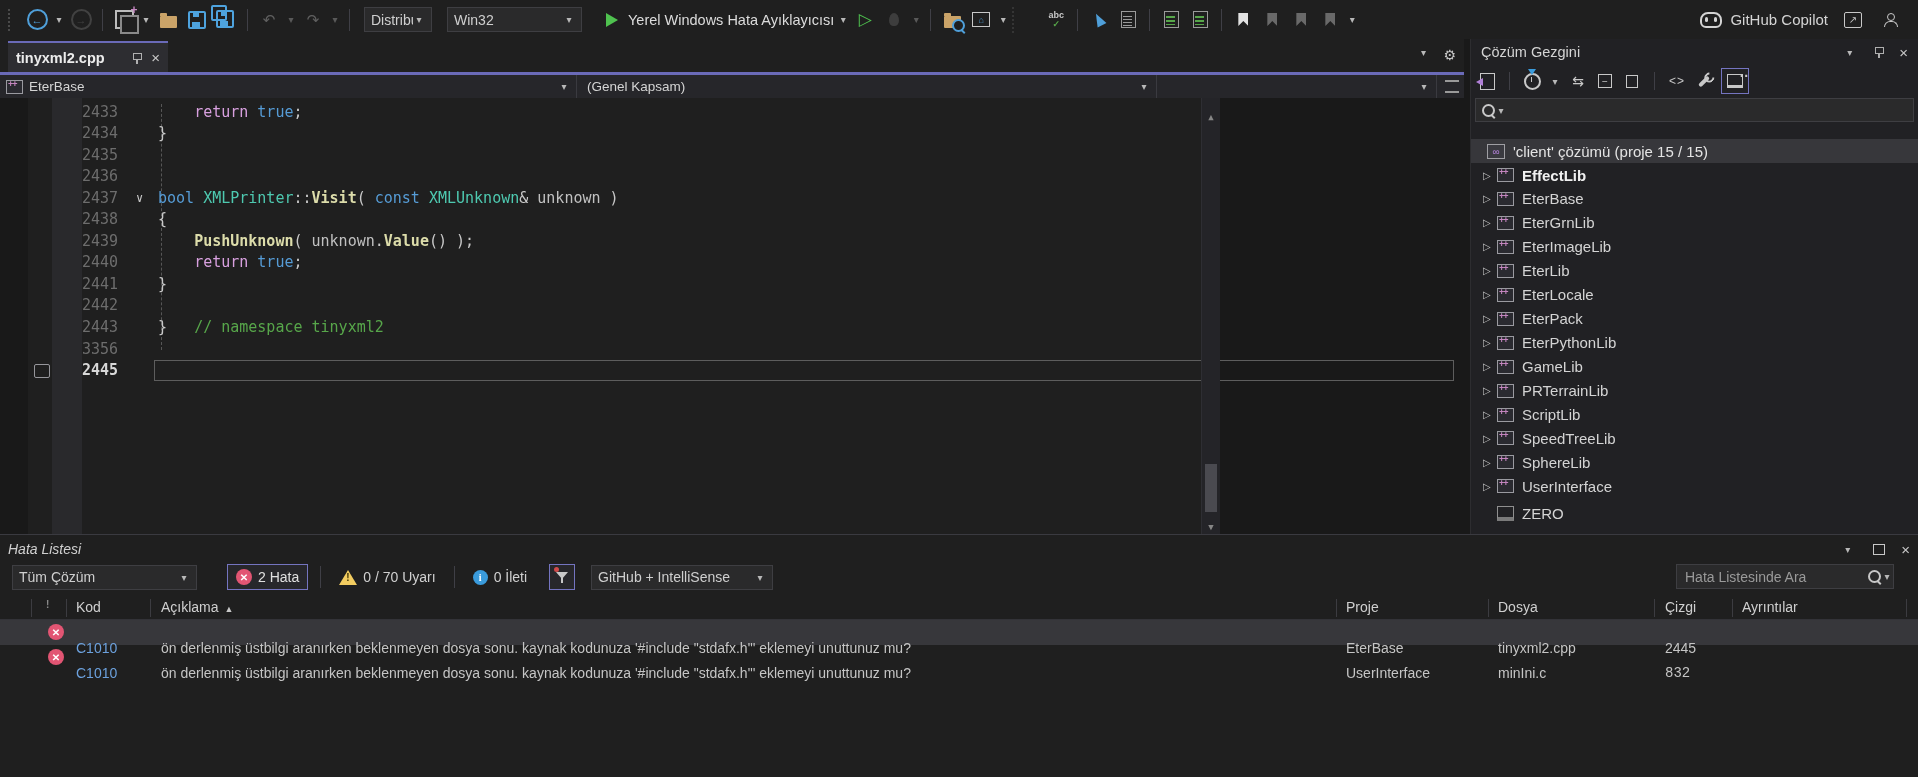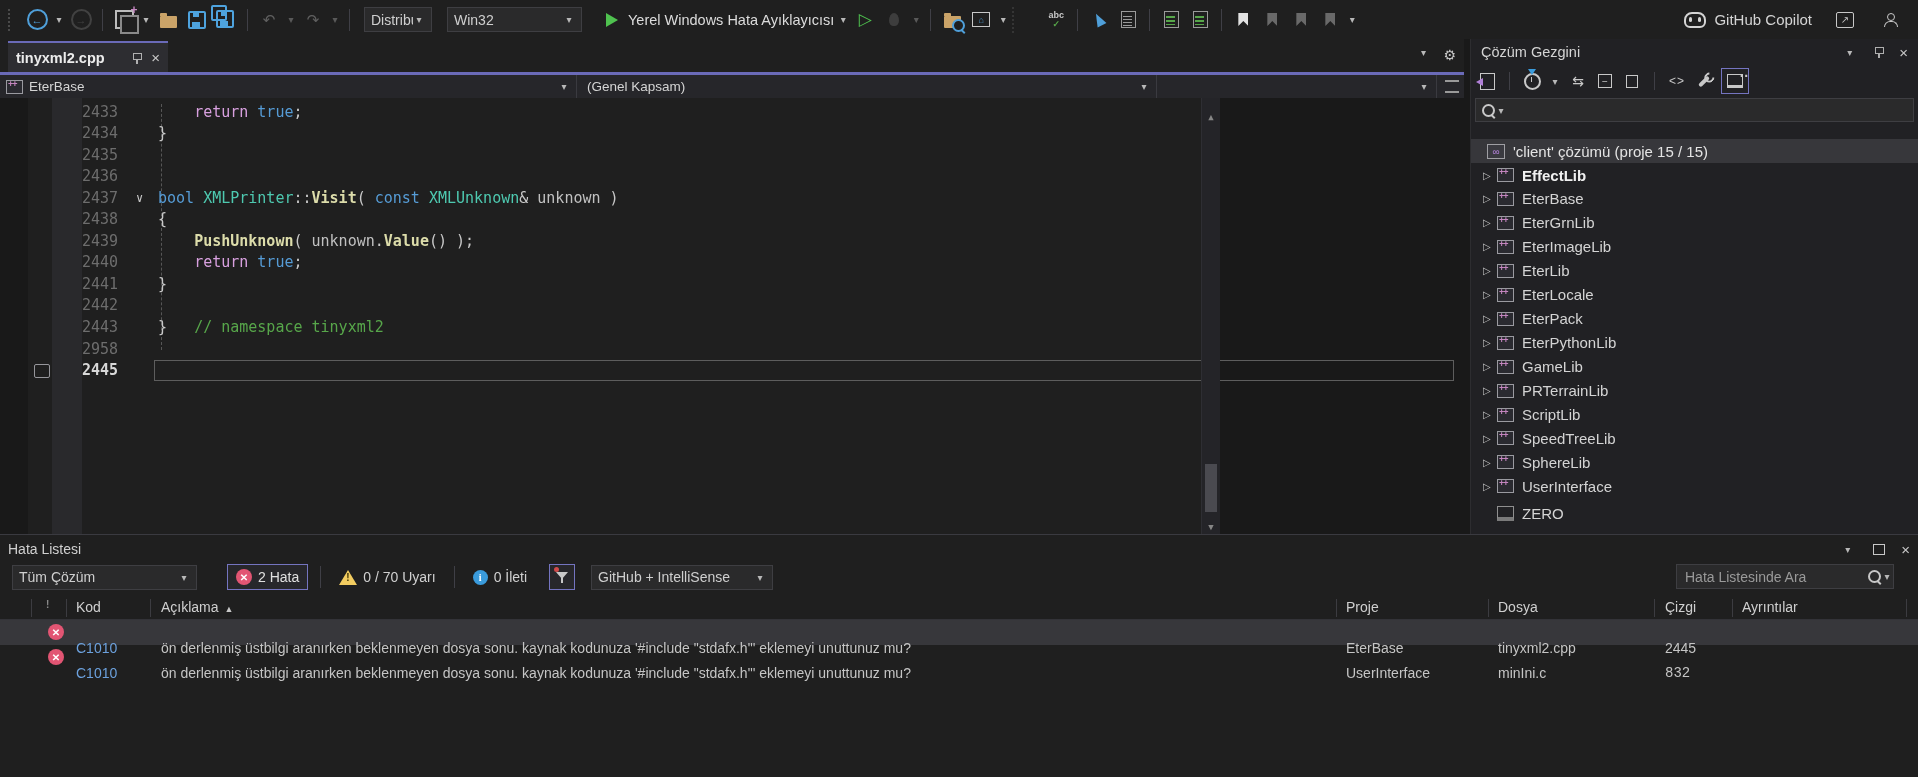--- a/index.html
+++ b/index.html
@@ -112,21 +112,21 @@
   .slnicon{width:16px;height:13px;background:#3a3a40;border:1px solid #9f9fa3;display:flex;align-items:center;justify-content:center;font-size:10px;color:#b180d7;margin-right:8px;flex:none;}
   #tree{position:absolute;left:0;top:124px;right:0;bottom:0;overflow:hidden;}
   .trow{position:absolute;left:0;right:0;height:24px;display:flex;align-items:center;color:#d4d4d4;font-size:15px;}
   .trow .exp{width:14px;margin-left:12px;color:#c0c0c0;font-size:10px;flex:none;}
   .trow .lbl{margin-left:8px;white-space:nowrap;}
   .trow.bold .lbl{font-weight:bold;color:#f0f0f0;}
   .emptyicon{width:15px;height:10px;border:1px solid #8f8f8f;border-bottom:4px solid #7a7a7a;flex:none;}
   
   #errorlist{left:0;top:534px;width:1918px;height:243px;background:#1f1f1f;border-top:1px solid #3a3a40;box-sizing:border-box;}
   #el-titlerow{position:absolute;left:0;top:3px;right:0;height:22px;display:flex;align-items:center;padding:0 8px;color:#d0d0d0;font-size:14px;}
-  #el-titlerow .title{flex:1;}
+  #el-titlerow .title{flex:1;font-style:italic;}
   #el-titlerow .ic{margin-left:16px;display:flex;align-items:center;}
   .maxbox{width:10px;height:9px;border:1.5px solid #c8c8c8;}
   #el-toolbar{position:absolute;left:12px;top:28px;right:16px;height:28px;display:flex;align-items:center;}
   .toggle{height:26px;display:flex;align-items:center;gap:6px;padding:0 8px;border:1px solid var(--accent2);background:#27272b;color:#e0e0e0;font-size:14px;box-sizing:border-box;}
   .flatbtn{height:26px;display:flex;align-items:center;gap:6px;padding:0 6px;color:#d0d0d0;font-size:14px;}
   .errdot{width:16px;height:16px;border-radius:50%;background:var(--err);color:#fff;display:flex;align-items:center;justify-content:center;font-size:10px;font-weight:bold;flex:none;}
   .warntri{width:0;height:0;border-left:9px solid transparent;border-right:9px solid transparent;border-bottom:15px solid var(--warn);position:relative;flex:none;}
   .warntri::after{content:'!';position:absolute;left:-2px;top:2px;font-size:10px;font-weight:bold;color:#3d3200;}
   .infodot{width:15px;height:15px;border-radius:50%;background:var(--info);color:#fff;display:flex;align-items:center;justify-content:center;font-size:10px;font-weight:bold;font-family:"Liberation Serif",serif;flex:none;}
   .funnel{width:12px;height:14px;position:relative;}
@@ -240,21 +240,21 @@
         <span class="bookmark"></span>
       </span>
     <span class="tbi dim">
         <span class="bookmark"></span>
       </span>
     <span class="tbi dim">
         <span class="bookmark"></span>
       </span>
     <span class="caret">▾</span>
 
-    <span style="margin-left:auto;display:flex;align-items:center;gap:20px;padding-right:6px">
+    <span style="margin-left:auto;display:flex;align-items:center;gap:12px;padding-right:6px">
       <span class="tbi" style="gap:8px">
         <span class="copilot-icon"></span>
         <span style="color:#d4d4d4;font-size:15px;white-space:nowrap">GitHub Copilot</span>
       </span>
       <span class="tbi">
           <span class="sharebox">↗</span>
         </span>
       <span class="tbi">
           <span class="person"></span>
         </span>
@@ -335,21 +335,21 @@
         </div>
         <div class="cl" style="top: 197.45px;">
           <span class="ln">2442</span>
           <span class="codetext"></span>
         </div>
         <div class="cl" style="top: 219px;">
           <span class="ln">2443</span>
           <span class="codetext"><span class="tk-p">}</span><span class="tk-w">   </span><span class="tk-m">// namespace tinyxml2</span></span>
         </div>
         <div class="cl" style="top: 240.55px;">
-          <span class="ln">2958</span>
+          <span class="ln">3356</span>
           <span class="codetext"></span>
         </div>
         <div class="cl cur" style="top: 262.1px;">
           <span class="ln">2445</span>
           <span class="codetext"></span>
         </div>
       </div>
     <div id="vscroll">
       <span class="split"><span class="splitter-handle" style="width:12px;height:7px"></span></span>
       <span class="arr" style="top:14px">▲</span>

